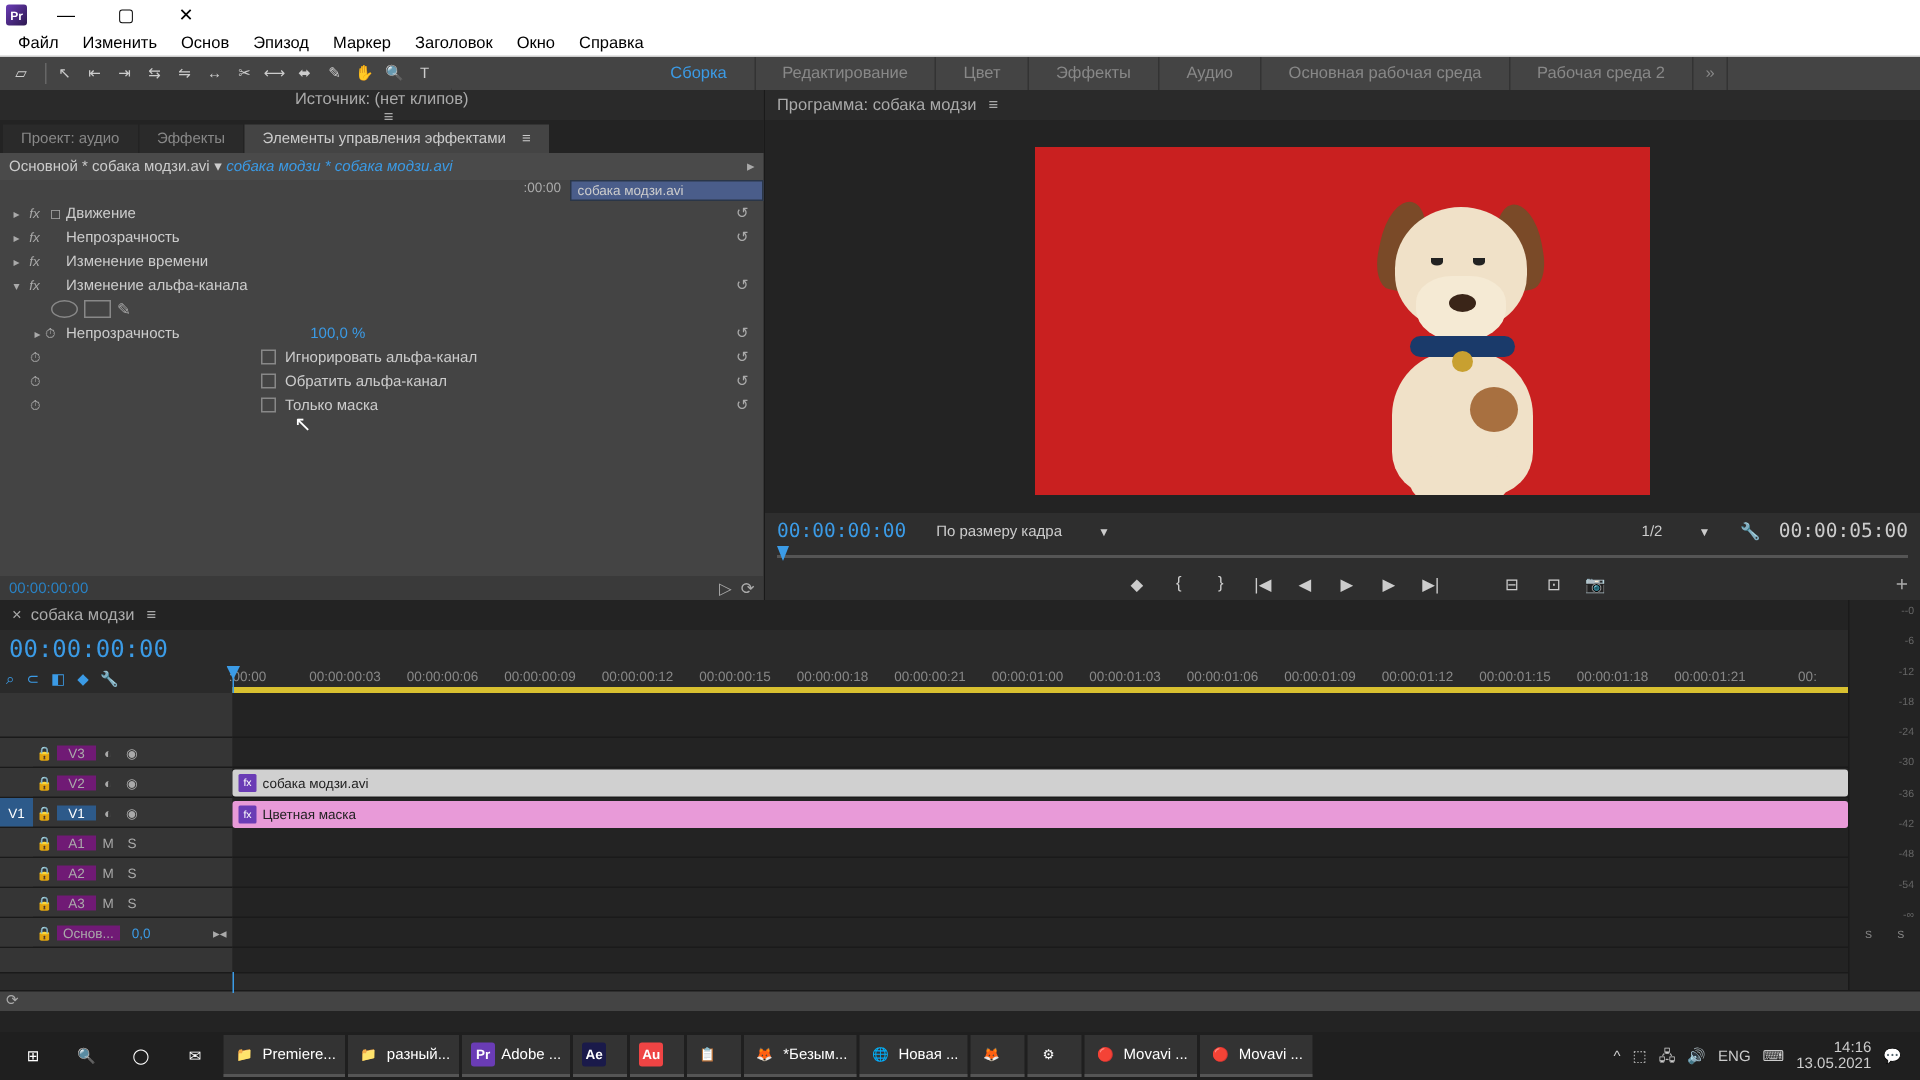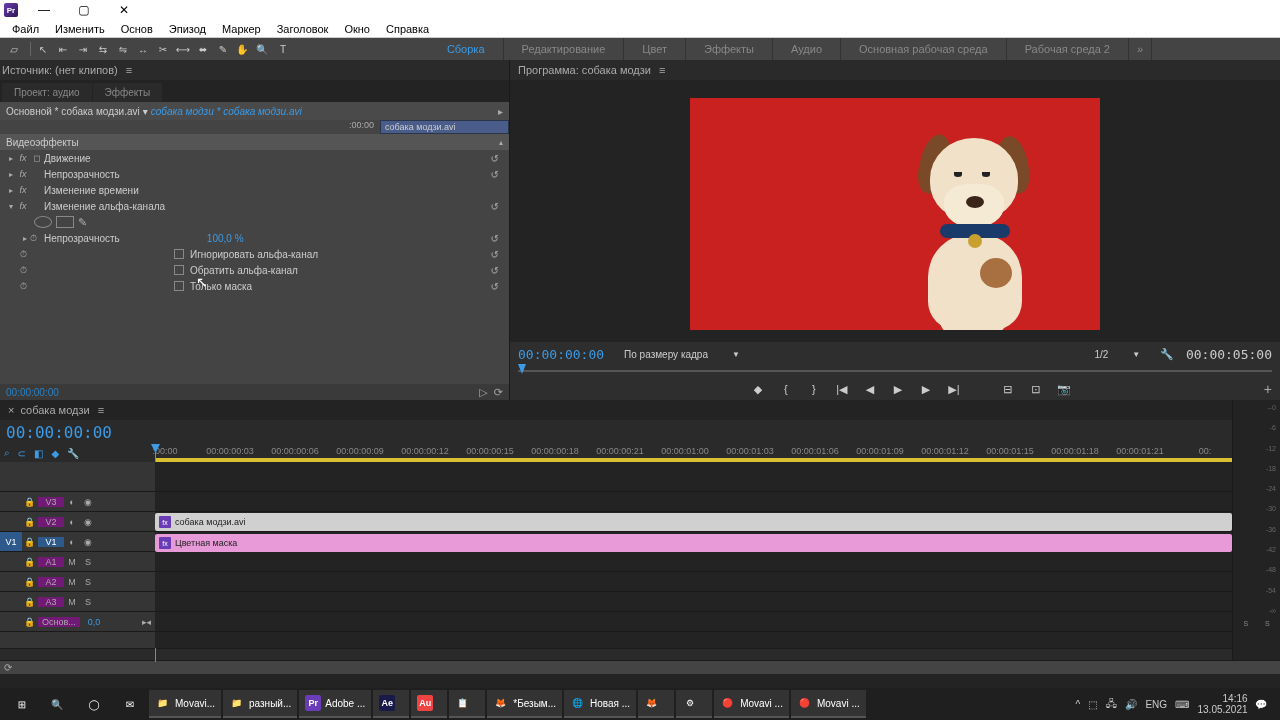--- a/index.html
+++ b/index.html
@@ -24,21 +24,21 @@
 .workspace-tabs { height: 20px; background: #444; display: flex; align-items: center; justify-content: center; border-bottom: 1px solid #1a1a1a; }
 .ws-tab { padding: 0 18px; color: #888; font-size: 11px; cursor: pointer; border-right:1px solid #333; height:100%; display:flex; align-items:center;}
 .ws-tab.active { color: #3b9be6; }
 
 
 .main-area { display: flex; height: 340px; }
 .left-panel { width: 510px; background: #353535; border-right: 1px solid #1a1a1a; display:flex; flex-direction:column;}
 .right-panel { flex: 1; background: #232323; display: flex; flex-direction: column; }
 
 
-.panel-header { height: 20px; background: #2a2a2a; display: flex; align-items: center; padding: 0 2px; color: #aaa; font-size: 11px; }
+.panel-header { height: 20px; background: #2a2a2a; display: flex; align-items: center; padding: 0 20px; color: #aaa; font-size: 11px; flex-direction: column; }
 .panel-header .menu-lines { margin-left: 8px; cursor:pointer; letter-spacing:-1px;}
 
 
 .tabs-row { height: 22px; background: #232323; display: flex; align-items: flex-end; padding: 0 2px; }
 .tab { padding: 4px 12px; background: #2a2a2a; color: #888; font-size: 10px; cursor: pointer; margin-right: 1px; }
 .tab.active { background: #444; color: #ccc; }
 
 
 .ec-body { flex:1; background: #444; overflow:hidden; position:relative;}
 .ec-top { height: 18px; background: #4a4a4a; display: flex; align-items: center; padding: 0 6px; font-size: 10px; }
@@ -208,35 +208,35 @@
 <div class="main-area">
 
   <div class="left-panel">
     <div class="panel-header">
       <span>Источник: (нет клипов)</span>
       <span class="menu-lines">≡</span>
     </div>
     <div class="tabs-row">
       <div class="tab">Проект: аудио</div>
       <div class="tab">Эффекты</div>
+      <div class="tab active">
+        <span>Элементы управления эффектами</span>
+        <span style="margin-left:8px;">≡</span>
+      </div>
     </div>
     <div class="ec-body">
       <div class="ec-top">
         <span class="master">Основной * собака модзи.avi</span>
         <span class="arrow">▾</span>
         <span class="instance">собака модзи * собака модзи.avi</span>
         <span class="right-arr">▸</span>
       </div>
       <div class="ec-clipbar">
         <div class="tc">:00:00</div>
         <div class="clip">собака модзи.avi</div>
-      </div>
-      <div class="ec-section">
-        <span>Видеоэффекты</span>
-        <span class="collapse-arr">▴</span>
       </div>
       <div class="ec-row">
         <span class="toggle">▸</span>
         <span class="fx">fx</span>
         <span class="box-ic">◻</span>
         <span class="label">Движение</span>
         <span class="reset">↺</span>
       </div>
       <div class="ec-row">
         <span class="toggle">▸</span>
@@ -513,21 +513,21 @@
 </div>
 
 <div class="taskbar">
   <div class="tb-item">⊞</div>
   <div class="tb-item">🔍</div>
   <div class="tb-item">◯</div>
   <div class="tb-item">✉</div>
   <div id="tb-apps" style="display:flex;">
       <div class="tb-item tb-app">
         <span class="ic">📁</span>
-        <span>Movavi...</span>
+        <span>Premiere...</span>
       </div>
       <div class="tb-item tb-app">
         <span class="ic">📁</span>
         <span>разный...</span>
       </div>
       <div class="tb-item tb-app">
         <span class="ic" style="background: rgb(106, 60, 181); color: rgb(255, 255, 255); font-weight: bold;">Pr</span>
         <span>Adobe ...</span>
       </div>
       <div class="tb-item tb-app" style="min-width: 36px;">

